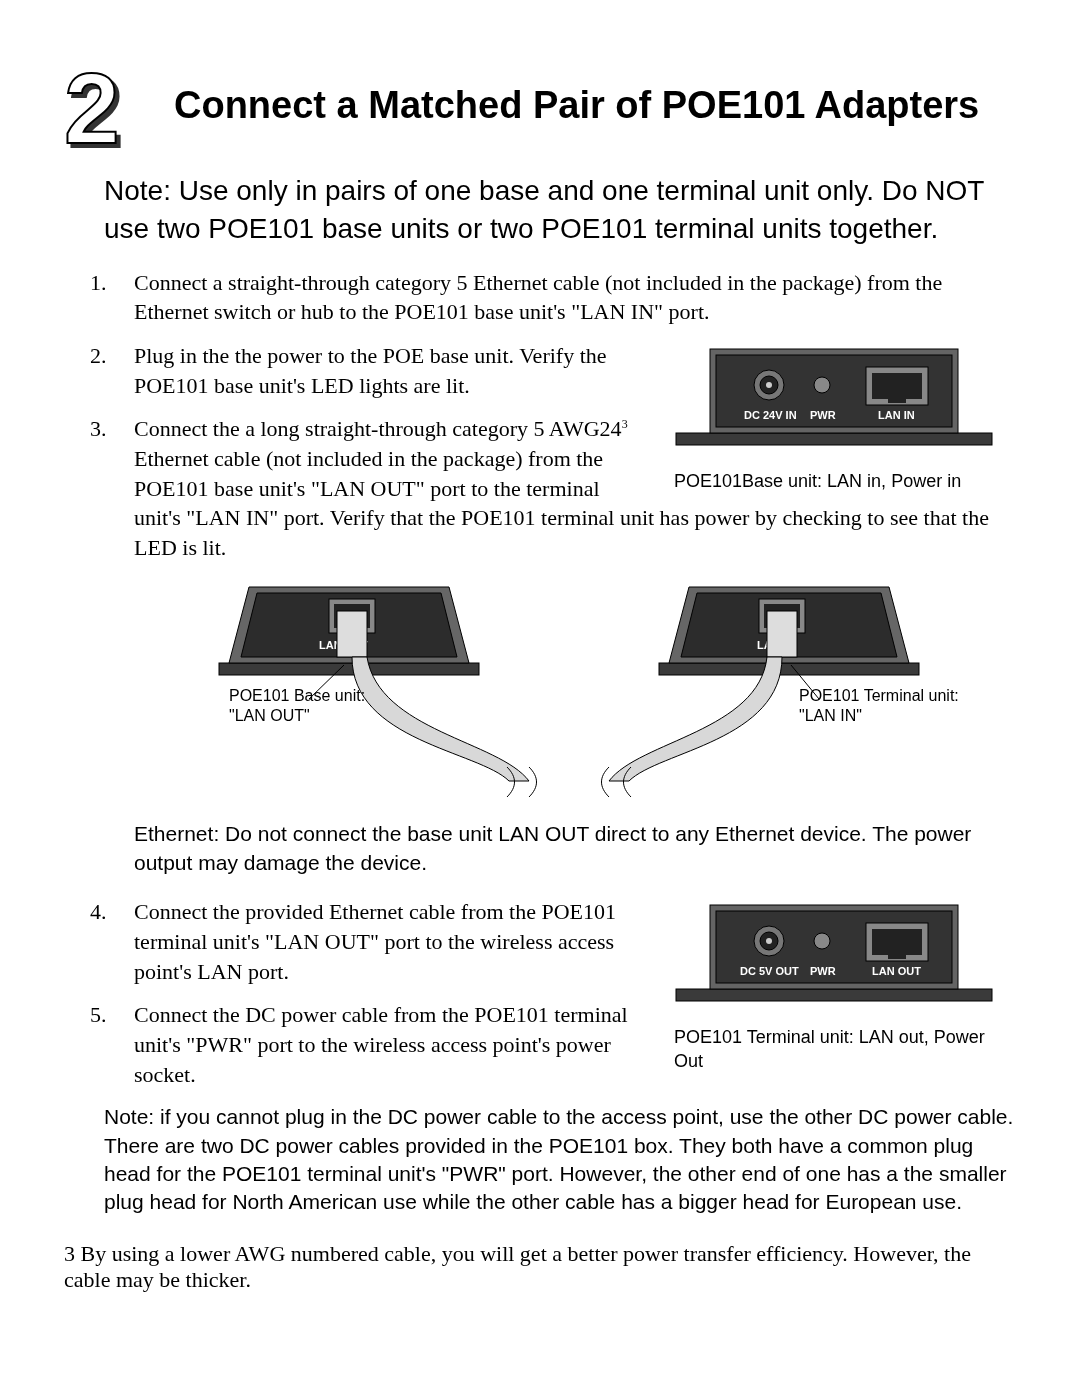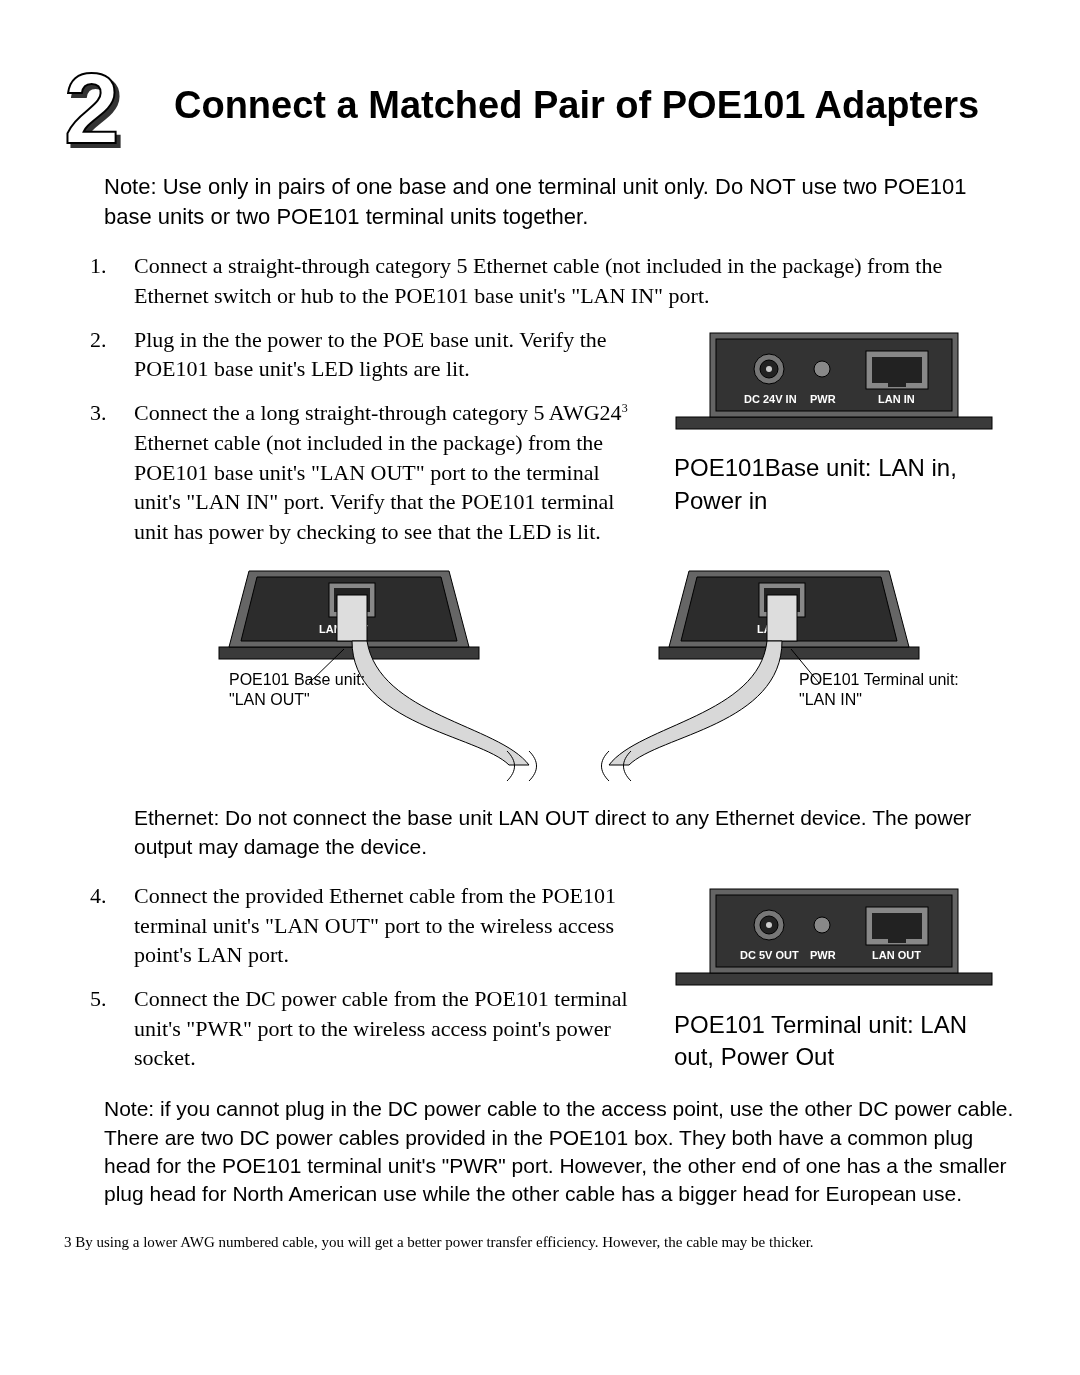--- a/index.html
+++ b/index.html
@@ -36,21 +36,21 @@
   .step-number-shadow { left: 4px; top: 4px; color: #333; -webkit-text-stroke: 2px #333; }
   .step-number-main   { left: 0; top: 0; color: #fff; -webkit-text-stroke: 2px #000; }
   .heading-text {
     font-weight: 900;
     font-size: 38px;
     line-height: 1.15;
     padding-top: 4px;
     margin-top: 22px;
   }
   .note {
-    font-size: 22px;
+    font-size: 28px;
     line-height: 1.35;
     margin: 12px 0 20px 40px;
   }
   ol.steps {
     list-style: none;
     padding: 0;
     margin: 12px;
     counter-reset: step;
   }
   ol.steps > li {
@@ -72,37 +72,37 @@
   }
   sup { font-size: 12px; }
   .float-fig {
     float: right;
     width: 330px;
     margin: 0 0 8px 24px;
     text-align: left;
   }
   .fig-caption {
     font-family: Arial, Helvetica, sans-serif;
-    font-size: 24px;
+    font-size: 18px;
     margin-top: 10px;
   }
   .clear { clear: both; }
   .mid-figure {
     margin: 18px auto 12px auto;
     width: 780px;
   }
   .warning, .note2 {
     font-family: Arial, Helvetica, sans-serif;
     font-size: 21px;
     line-height: 1.35;
     margin: 10px 0 20px 40px;
   }
   .footnote {
     font-family: "Times New Roman", Times, serif;
-    font-size: 15px;
+    font-size: 22px;
     margin-top: 24px;
     line-height: 1.2;
   }
   
   .dev-label {
     font-family: Arial, Helvetica, sans-serif;
     font-weight: bold;
     font-size: 11px;
     fill: #fff;
   }

